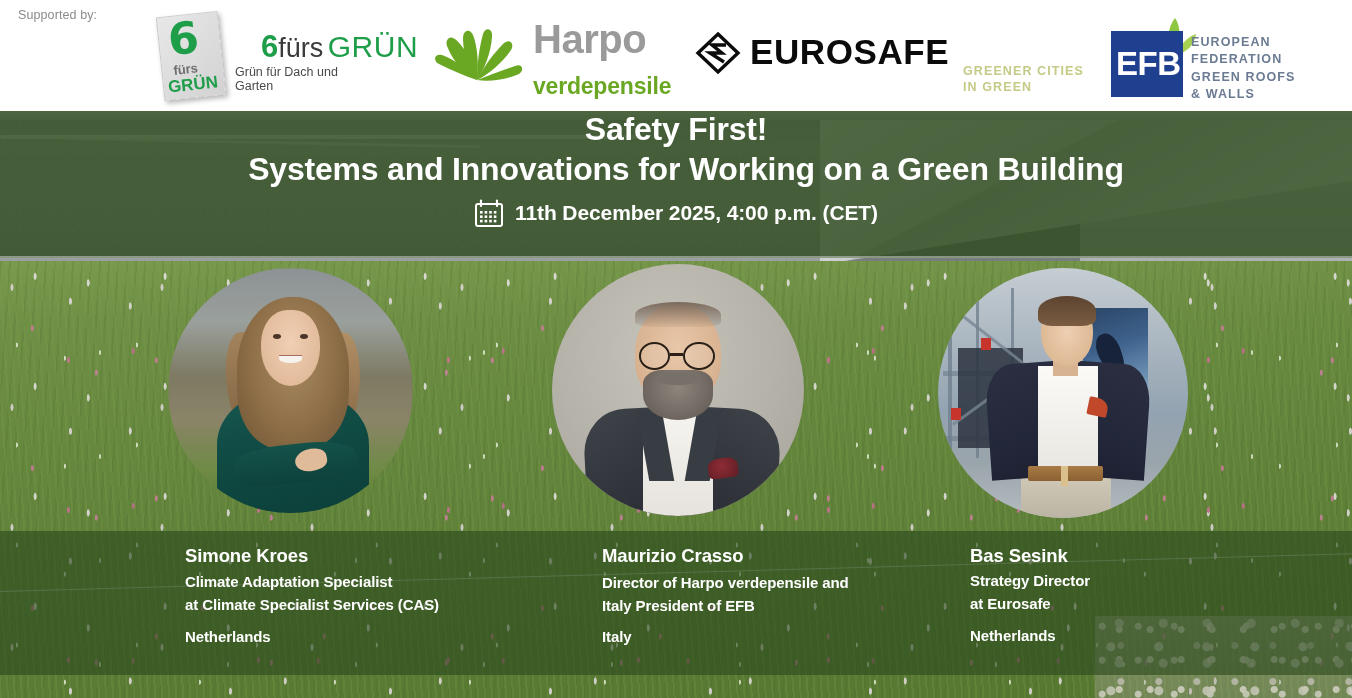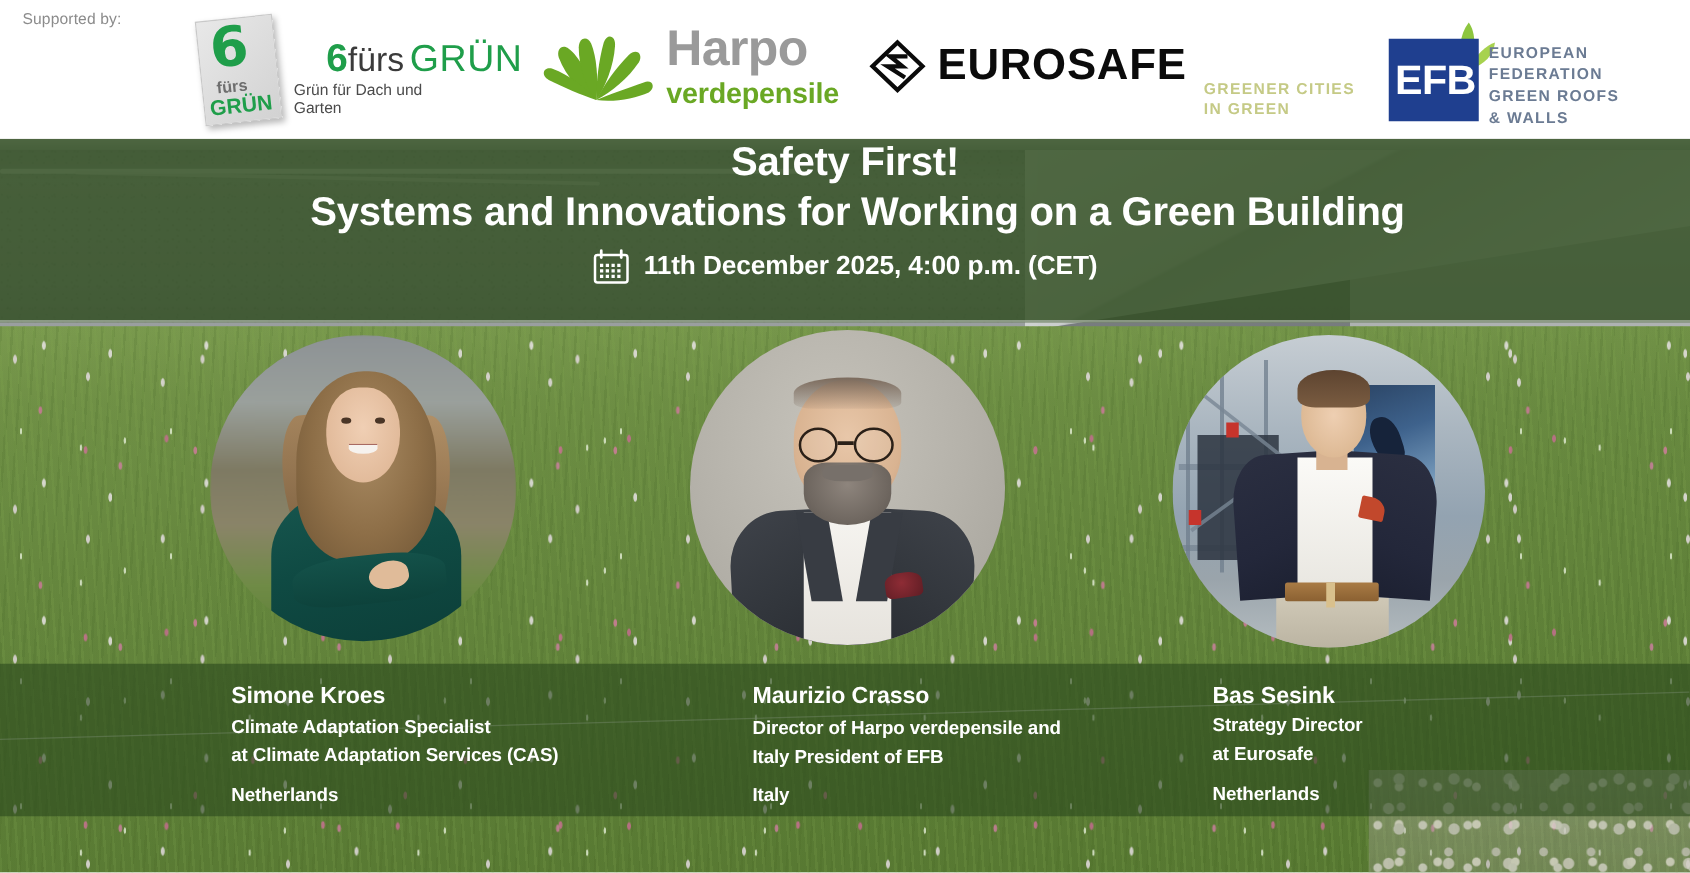--- a/index.html
+++ b/index.html
@@ -55,21 +55,21 @@
   
   .logo-harpo { position:absolute; left:425px; top:16px; width:240px; height:80px; }
   .harpo-fan { position:absolute; left:0; top:6px; width:105px; height:60px; }
   .harpo-text { position:absolute; left:108px; top:4px; }
   .harpo-text .h1 {
     font-size:40px; font-weight:bold; color:#9a9a9a; line-height:.98;
     letter-spacing:-.5px;
   }
   .harpo-text .h2 {
     font-size:23px; font-weight:bold; color:#6aa824; line-height:1.1;
-    letter-spacing:-.2px; margin-top:3px;
+    letter-spacing:-.2px; margin-top:15px;
   }
 
   
   .logo-eurosafe { position:absolute; left:695px; top:30px; width:240px; height:46px; }
   .eurosafe-mark { position:absolute; left:0; top:1px; width:46px; height:44px; }
   .eurosafe-text {
     position:absolute; left:55px; top:2px;
     font-size:35px; font-weight:bold; color:#0b0b0b;
     letter-spacing:.6px; font-family:"Liberation Sans", sans-serif;
   }
@@ -443,21 +443,21 @@
     position:absolute; left:49%; top:79%; width:7px; height:8%;
     background:#d9c08c;
   }
   .p3-pants {
     position:absolute; left:33%; top:84%; width:36%; height:18%;
     background:linear-gradient(180deg,#cfc8b6,#b9b2a0);
   }
 
   
   .speaker-band {
-    position:absolute; left:0; top:531px; width:1352px; height:122px;
+    position:absolute; left:0; top:531px; width:1352px; height:144px;
     background:rgba(42,72,28,.60);
     z-index:26;
   }
   .spk {
     position:absolute; top:13px; color:#ffffff;
   }
   .spk1 { left:185px; width:370px; }
   .spk2 { left:602px; width:350px; }
   .spk3 { left:970px; width:360px; }
   .spk-name {
@@ -581,21 +581,21 @@
         </g>
       </svg>
       <span class="date-text">11th December 2025, 4:00 p.m. (CET)</span>
     </div>
   </div>
 
   <div class="speaker-band">
     <div class="spk spk1">
       <div class="spk-name">Simone Kroes</div>
       <div class="spk-role">Climate Adaptation Specialist</div>
-      <div class="spk-role">at Climate Adaptation Services (CAS)</div>
+      <div class="spk-role">at Climate Specialist Services (CAS)</div>
       <div class="spk-country">Netherlands</div>
     </div>
     <div class="spk spk2">
       <div class="spk-name">Maurizio Crasso</div>
       <div class="spk-role">Director of Harpo verdepensile and</div>
       <div class="spk-role">Italy President of EFB</div>
       <div class="spk-country">Italy</div>
     </div>
     <div class="spk spk3">
       <div class="spk-name">Bas Sesink</div>

